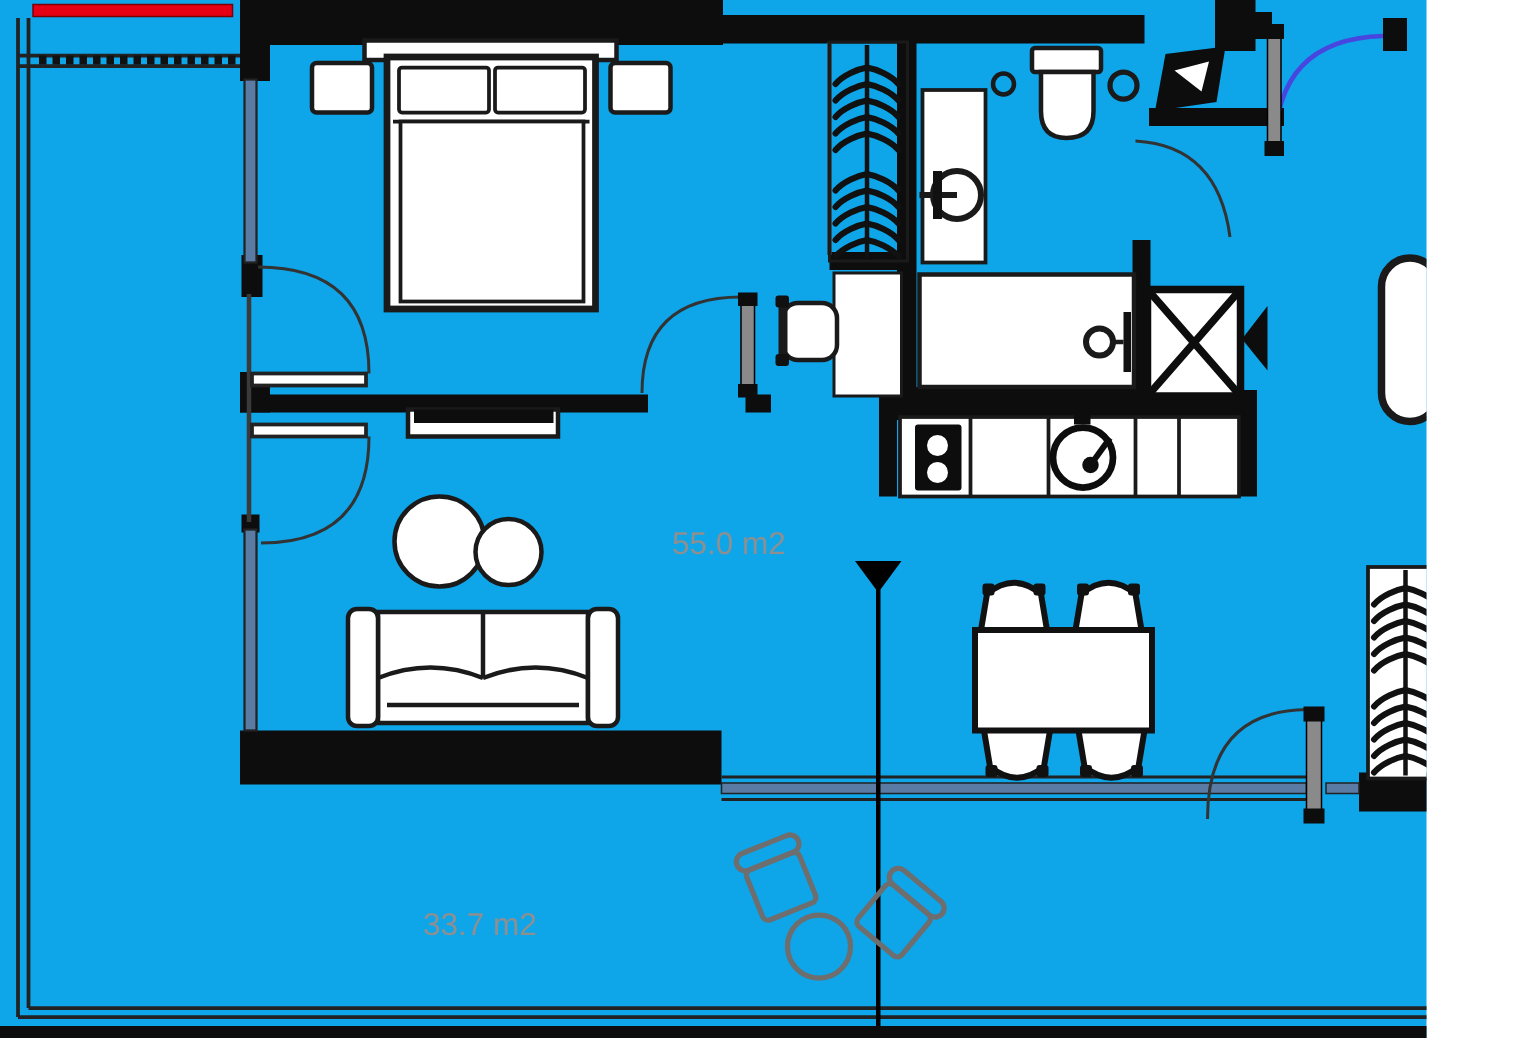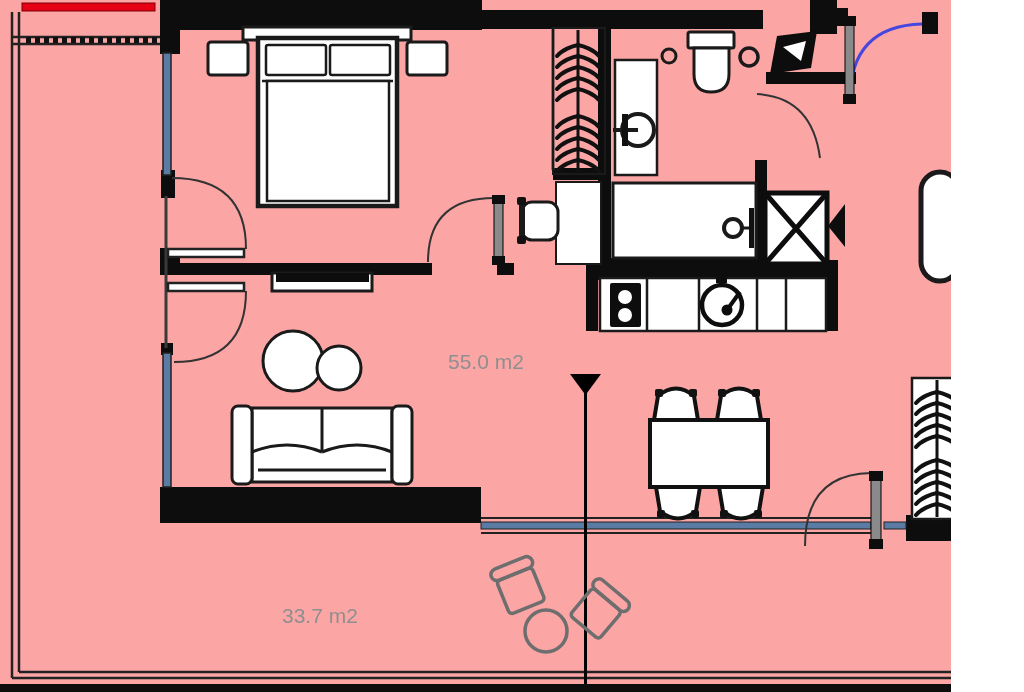--- a/index.html
+++ b/index.html
@@ -1,16 +1,16 @@
 <!DOCTYPE html>
 <html><head>
 <meta charset="utf-8">
 <style>
   html,body{margin:0;padding:0;background:#ffffff;}
-  .stage{position:relative;width:951px;height:692px;background:#fca5a5;overflow:hidden;
+  .stage{position:relative;width:951px;height:692px;background:#0ea5e9;overflow:hidden;
          font-family:"Liberation Sans", sans-serif;}
   svg{display:block;}
   text.area-label{font-family:"Liberation Sans", sans-serif;font-size:21px;fill:#8f8f8f;}
 </style>
 </head>
 <body>
 
 <div class="stage">
 <svg width="1024" height="692" viewBox="0 0 1024 692">
   <defs>

